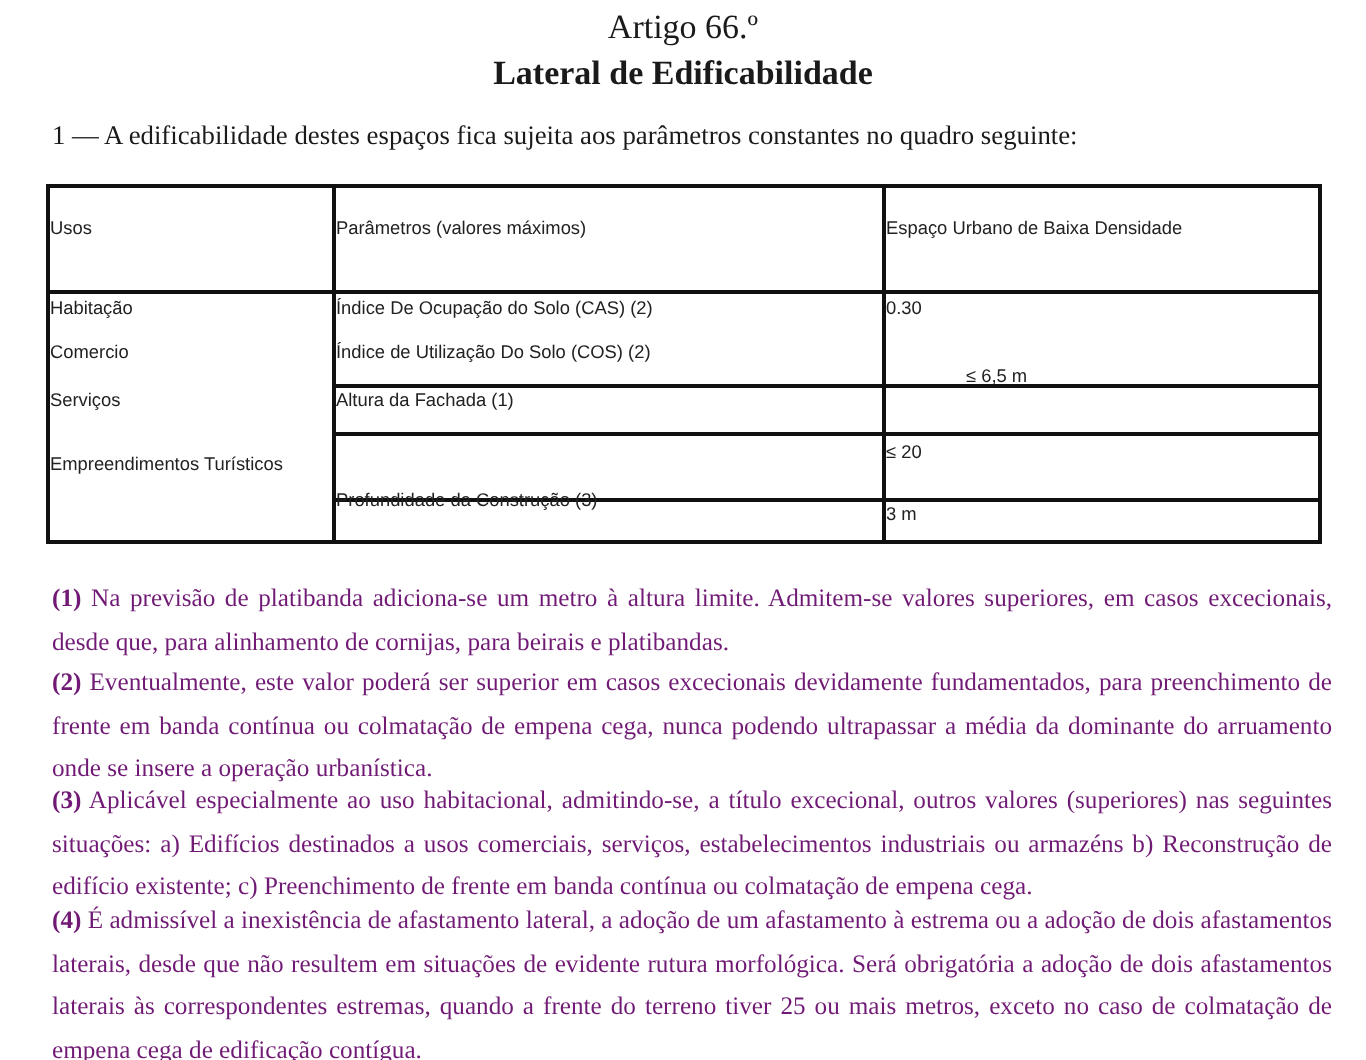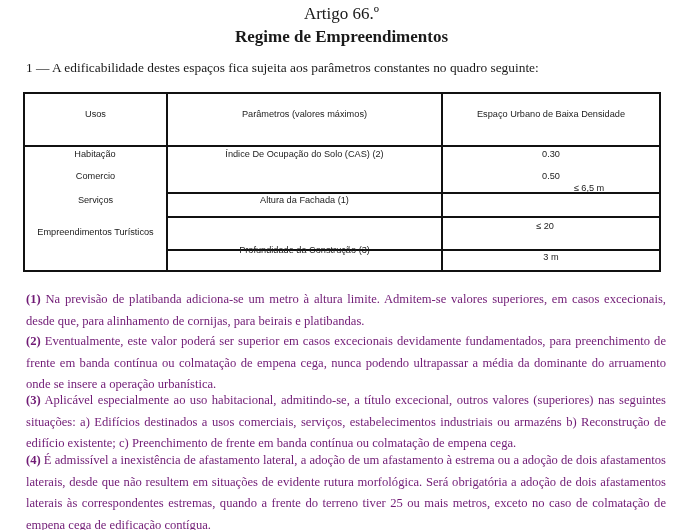--- a/index.html
+++ b/index.html
@@ -4,30 +4,30 @@
 <style>
   html, body { margin:0; padding:0; background:#ffffff; }
   body { width:683px; height:530px; position:relative; overflow:hidden; color:#1a1a1a; }
   .title { position:absolute; left:0; width:683px; text-align:center; }
   #art { top:4px; font-family:"Liberation Serif", serif; font-size:17px; }
   #reg { top:27px; font-family:"Liberation Serif", serif; font-size:17px; font-weight:bold; }
   #intro { position:absolute; left:26px; top:60px; font-family:"Liberation Serif", serif; font-size:13.4px; white-space:nowrap; }
 
   #tbl { position:absolute; left:23px; top:92px; width:638px; height:180px; border:2px solid #111; box-sizing:border-box; }
   .vline, .hline { position:absolute; background:#111; }
-  .cell { position:absolute; font-family:"Liberation Sans", sans-serif; font-size:9.2px; color:#222; text-align:center; }
+  .cell { position:absolute; font-family:"Liberation Sans", sans-serif; font-size:9.2px; color:#222; }
 
   .note { position:absolute; left:26px; width:640px; font-family:"Liberation Serif", serif; font-size:12.6px; line-height:21.5px; text-align:justify; color:#701a75; }
   .note b { font-weight:bold; }
 </style>
 </head>
 <body>
 
 <div id="art" class="title">Artigo 66.º</div>
-<div id="reg" class="title">Regime de Empreendimentos</div>
+<div id="reg" class="title">Lateral de Edificabilidade</div>
 <div id="intro">1 — A edificabilidade destes espaços fica sujeita aos parâmetros constantes no quadro seguinte:</div>
 
 <div id="tbl">
 
   <div class="vline" style="left:141px; top:0; width:2px; height:176px;"></div>
   <div class="vline" style="left:416px; top:0; width:2px; height:176px;"></div>
 
   <div class="hline" style="left:0; top:51px; width:634px; height:2px;"></div>
   <div class="hline" style="left:141px; top:98px; width:493px; height:2px;"></div>
   <div class="hline" style="left:141px; top:122px; width:493px; height:2px;"></div>
@@ -36,25 +36,25 @@
   <div class="cell" style="left:0; width:141px; top:15px;">Usos</div>
   <div class="cell" style="left:143px; width:273px; top:15px;">Parâmetros (valores máximos)</div>
   <div class="cell" style="left:418px; width:216px; top:15px;">Espaço Urbano de Baixa Densidade</div>
 
   <div class="cell" style="left:0; width:140px; top:55px;">Habitação</div>
   <div class="cell" style="left:0; width:141px; top:77px;">Comercio</div>
   <div class="cell" style="left:0; width:141px; top:101px;">Serviços</div>
   <div class="cell" style="left:0; width:141px; top:133px;">Empreendimentos Turísticos</div>
 
   <div class="cell" style="left:143px; width:273px; top:55px;">Índice De Ocupação do Solo (CAS) (2)</div>
+  <div class="cell" style="left:143px; width:273px; top:77px;">Índice de Utilização Do Solo (COS) (2)</div>
   <div class="cell" style="left:143px; width:273px; top:101px;">Altura da Fachada (1)</div>
   <div class="cell" style="left:143px; width:273px; top:127px;margin-top:24px;">Profundidade da Construção (3)</div>
 
   <div class="cell" style="left:418px; width:216px; top:55px;">0.30</div>
-  <div class="cell" style="left:418px; width:216px; top:77px;">0.50</div>
   <div class="cell" style="left:418px; width:212px; top:89px;margin-left:40px;">≤ 6,5 m</div>
   <div class="cell" style="left:418px; width:204px; top:127px;">≤ 20</div>
   <div class="cell" style="left:418px; width:216px; top:158px;">3 m</div>
 </div>
 
 <div class="note" style="top:289px;"><b>(1)</b><span> Na previsão de platibanda adiciona-se um metro à altura limite. Admitem-se valores superiores, em casos excecionais, desde que, para alinhamento de cornijas, para beirais e platibandas.</span></div>
 <div class="note" style="top:331px;"><b>(2)</b><span> Eventualmente, este valor poderá ser superior em casos excecionais devidamente fundamentados, para preenchimento de frente em banda contínua ou colmatação de empena cega, nunca podendo ultrapassar a média da dominante do arruamento onde se insere a operação urbanística.</span></div>
 <div class="note" style="top:390px;"><b>(3)</b><span> Aplicável especialmente ao uso habitacional, admitindo-se, a título excecional, outros valores (superiores) nas seguintes situações: a) Edifícios destinados a usos comerciais, serviços, estabelecimentos industriais ou armazéns b) Reconstrução de edifício existente; c) Preenchimento de frente em banda contínua ou colmatação de empena cega.</span></div>
 <div class="note" style="top:450px;"><b>(4)</b><span> É admissível a inexistência de afastamento lateral, a adoção de um afastamento à estrema ou a adoção de dois afastamentos laterais, desde que não resultem em situações de evidente rutura morfológica. Será obrigatória a adoção de dois afastamentos laterais às correspondentes estremas, quando a frente do terreno tiver 25 ou mais metros, exceto no caso de colmatação de empena cega de edificação contígua.</span></div>
 

